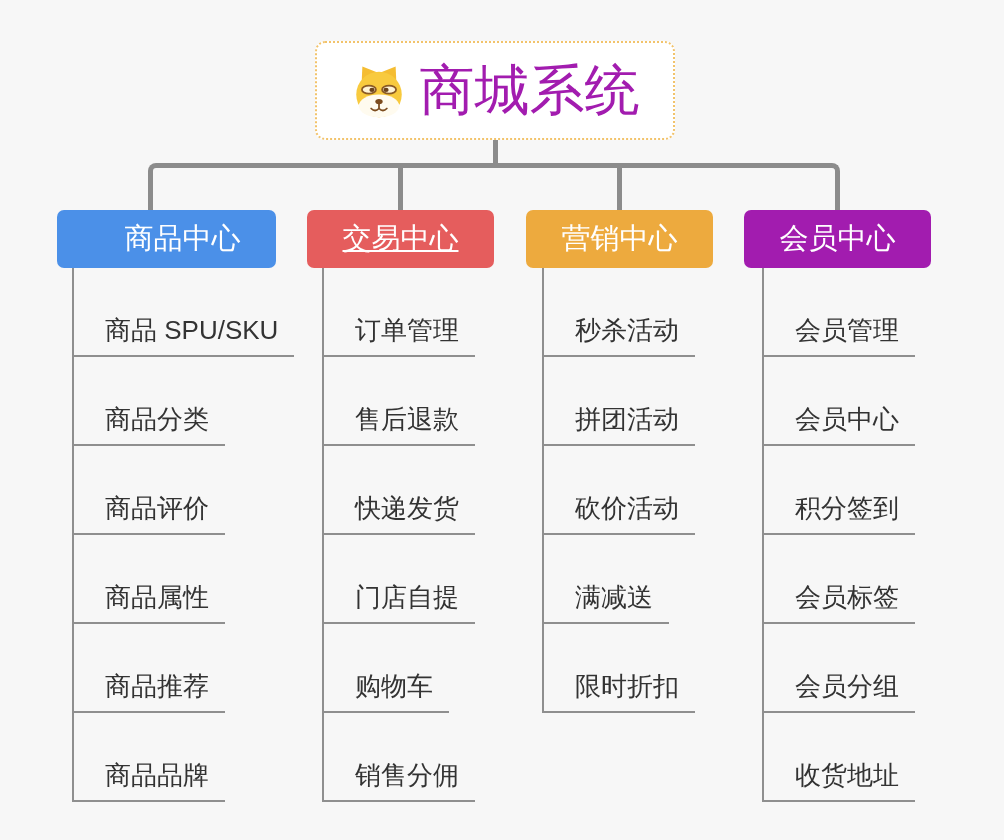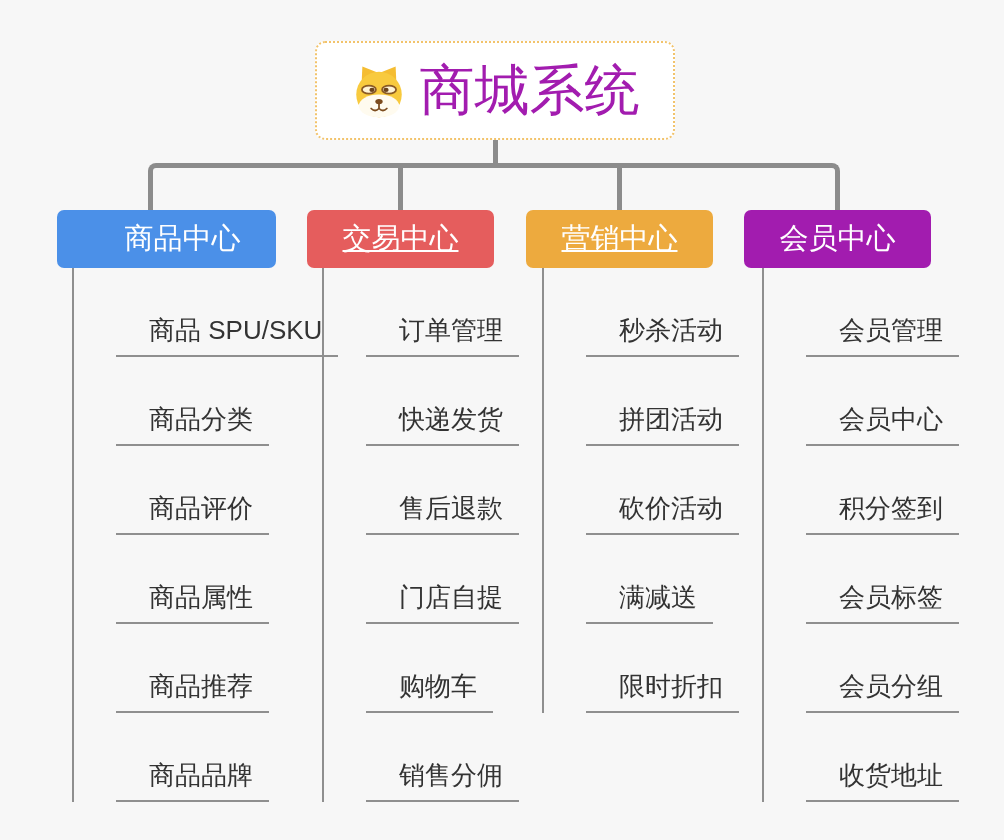--- a/index.html
+++ b/index.html
@@ -52,21 +52,21 @@
   }
   .col-1 { left:72px; }
   .col-2 { left:322px; }
   .col-3 { left:542px; }
   .col-4 { left:762px; }
   .row { height:89px; display:flex; align-items:flex-end; }
   .row span {
     display:inline-block; white-space:nowrap;
     border-bottom:2px solid #8f8f8f;
     padding:0 16px 9px 33px;
-    font-size:26px; color:#333333; line-height:1.15;margin-left:44px;
+    font-size:26px; color:#333333; line-height:1.15;
   }
 </style>
 </head>
 <body>
 
 <div class="canvas">
 
   <div class="conn root-drop"></div>
   <div class="bus"></div>
   <div class="conn drop drop-2"></div>
@@ -88,21 +88,21 @@
     </svg>
     <span class="root-label">商城系统</span>
   </div>
 
   <div class="node node-1" style="background: rgb(75, 144, 232); padding-left: 32px;">
     <span>商品中心</span>
   </div>
   <div class="node node-2" style="background: rgb(229, 93, 93);">
     <span>交易中心</span>
   </div>
-  <div class="node node-3" style="background: rgb(237, 170, 62); text-decoration: underline;">
+  <div class="node node-3" style="background: rgb(237, 170, 62);">
     <span>营销中心</span>
   </div>
   <div class="node node-4" style="background: #a21caf;">
     <span>会员中心</span>
   </div>
 
   <div class="col col-1">
     <div class="row">
         <span>商品 SPU/SKU</span>
       </div>
@@ -121,24 +121,24 @@
     <div class="row">
         <span>商品品牌</span>
       </div>
   </div>
 
   <div class="col col-2">
     <div class="row">
         <span>订单管理</span>
       </div>
     <div class="row">
-        <span>快递发货</span>
+        <span>售后退款</span>
       </div>
     <div class="row">
-        <span>售后退款</span>
+        <span>快递发货</span>
       </div>
     <div class="row">
         <span>门店自提</span>
       </div>
     <div class="row">
         <span>购物车</span>
       </div>
     <div class="row">
         <span>销售分佣</span>
       </div>

